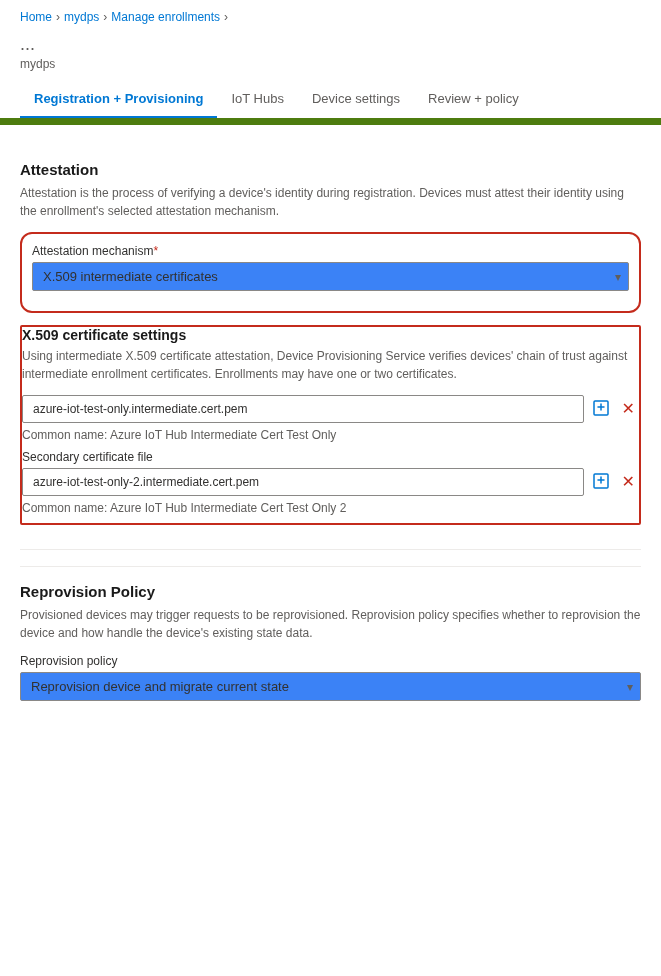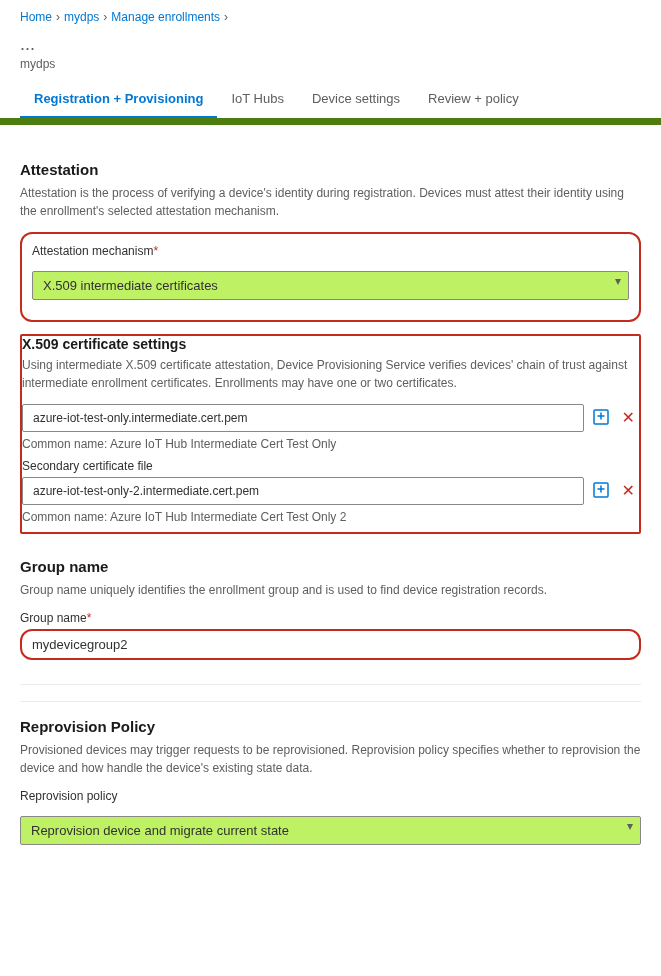--- a/index.html
+++ b/index.html
@@ -26,21 +26,21 @@
     .section-title { font-size: 15px; font-weight: 700; color: #1a1a1a; margin-bottom: 6px; }
     .section-desc { font-size: 12px; color: #605e5c; line-height: 1.5; margin-bottom: 12px; }
     
     .bordered-box { border: 2px solid #c42b1c; border-radius: 12px; padding: 10px; margin-bottom: 12px; }
     
     .field-group { margin-bottom: 10px; }
     .field-label { font-size: 12px; color: #323130; margin-bottom: 4px; }
     .field-label .required { color: #c42b1c; }
     
     .select-wrapper { position: relative; }
-    .select-control { width: 100%; border: 1px solid #8a8886; padding: 6px 30px 6px 10px; font-size: 13px; color: #323130; background: #bef264; appearance: none; cursor: pointer; border-radius: 2px; margin-top: 9px; }
+    .select-control { width: 100%; border: 1px solid #8a8886; padding: 6px 30px 6px 10px; font-size: 13px; color: #323130; background: #3b82f6; appearance: none; cursor: pointer; border-radius: 2px; }
     .select-arrow { position: absolute; right: 8px; top: 50%; transform: translateY(-50%); color: #605e5c; pointer-events: none; font-size: 12px; }
     
     .cert-section { border: 2px solid #c42b1c; border-radius: 2px; padding: 0; margin-bottom: 12px; }
     .cert-section-title { font-size: 14px; font-weight: 700; color: #1a1a1a; margin-bottom: 4px; }
     .cert-section-desc { font-size: 12px; color: #605e5c; line-height: 1.5; margin-bottom: 12px; }
     
     .cert-field { margin-bottom: 8px; }
     .cert-field-label { font-size: 12px; color: #323130; margin-bottom: 4px; }
     .cert-input-row { display: flex; align-items: flex-start; gap: 4px; }
     .cert-input { flex: 1; border: 1px solid #8a8886; padding: 6px 10px; font-size: 12px; color: #323130; border-radius: 2px; }
@@ -128,30 +128,20 @@
               <path d="M6 8h6M9 5v6" stroke="#0078d4" stroke-width="1.5" stroke-linecap="round"></path>
             </svg>
           </button>
           <button class="cert-icon-btn red" title="Delete">✕</button>
         </div>
         <div class="cert-common-name">Common name: Azure IoT Hub Intermediate Cert Test Only 2</div>
       </div>
     </div>
   </div>
 
-  <div class="section">
-    <div class="section-title">Group name</div>
-    <div class="section-desc">Group name uniquely identifies the enrollment group and is used to find device registration records.</div>
-    <div class="field-label" style="margin-bottom:4px;">
-      <span>Group name</span><span class="required">*</span>
-    </div>
-    <div class="bordered-box" style="padding: 6px 10px;">
-      <input class="group-name-input" type="text" value="mydevicegroup2" style="">
-    </div>
-  </div>
 
   <hr class="divider">
 
 
   <hr class="divider">
 
   <div class="section">
     <div class="section-title">Reprovision Policy</div>
     <div class="section-desc">Provisioned devices may trigger requests to be reprovisioned. Reprovision policy specifies whether to reprovision the device and how handle the device's existing state data.</div>
     <div class="field-label" style="margin-bottom:4px;">Reprovision policy</div>

